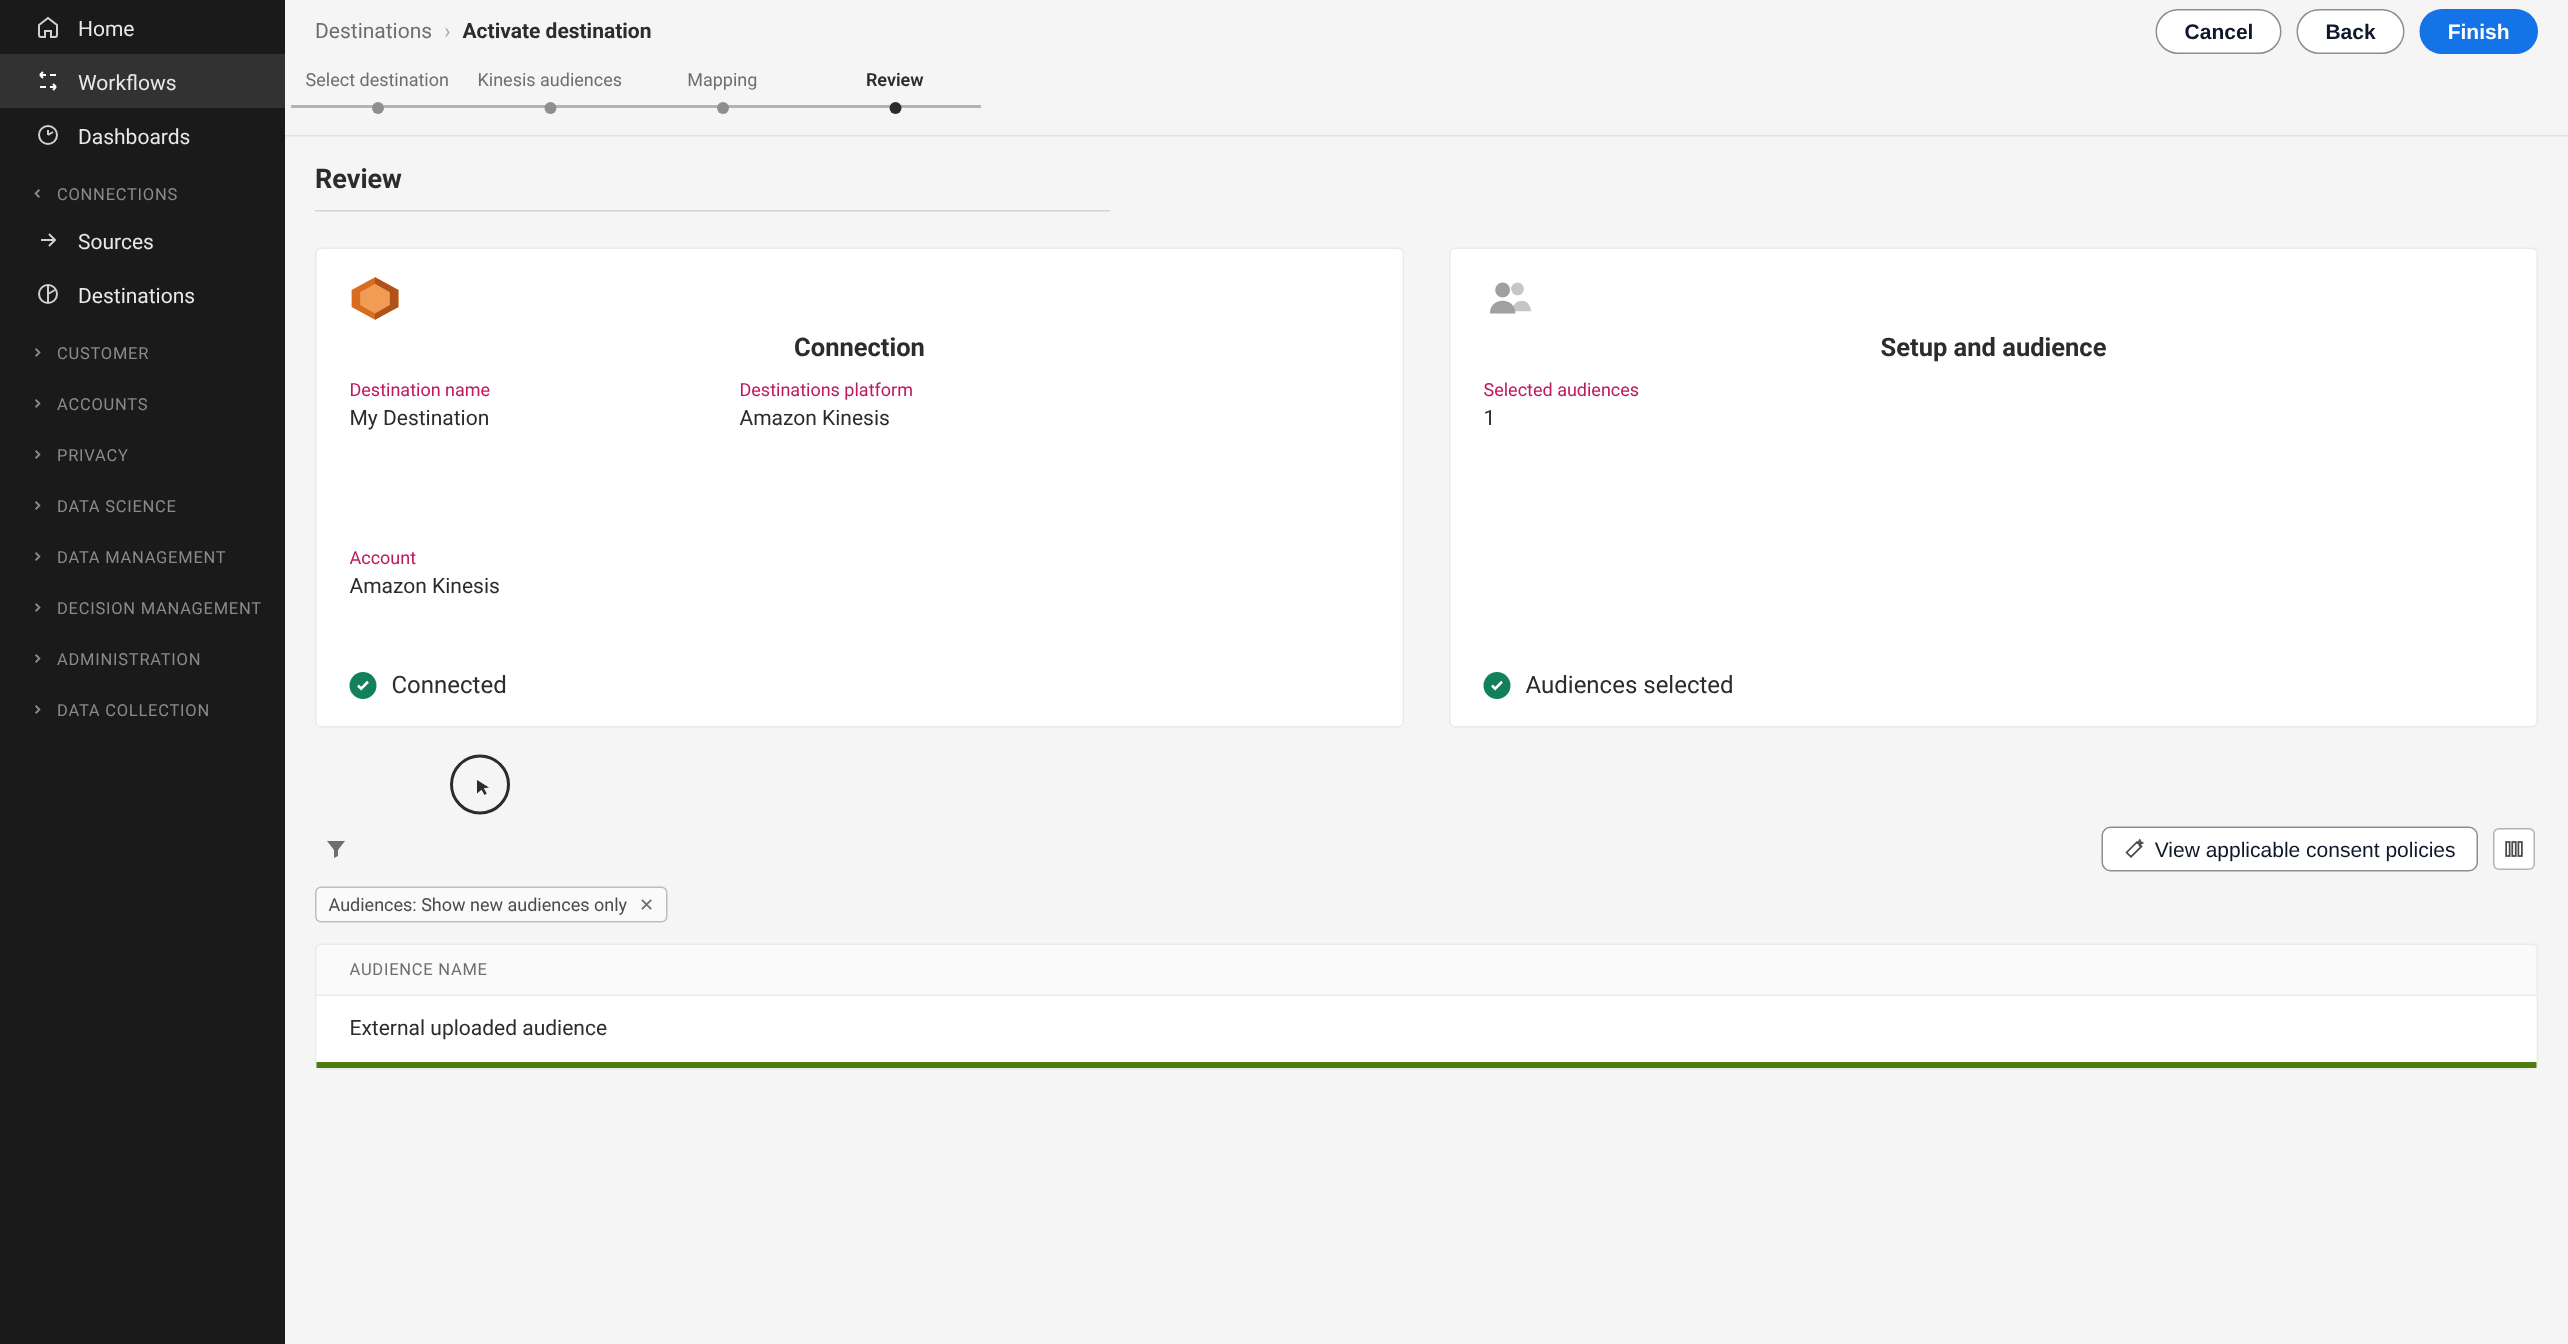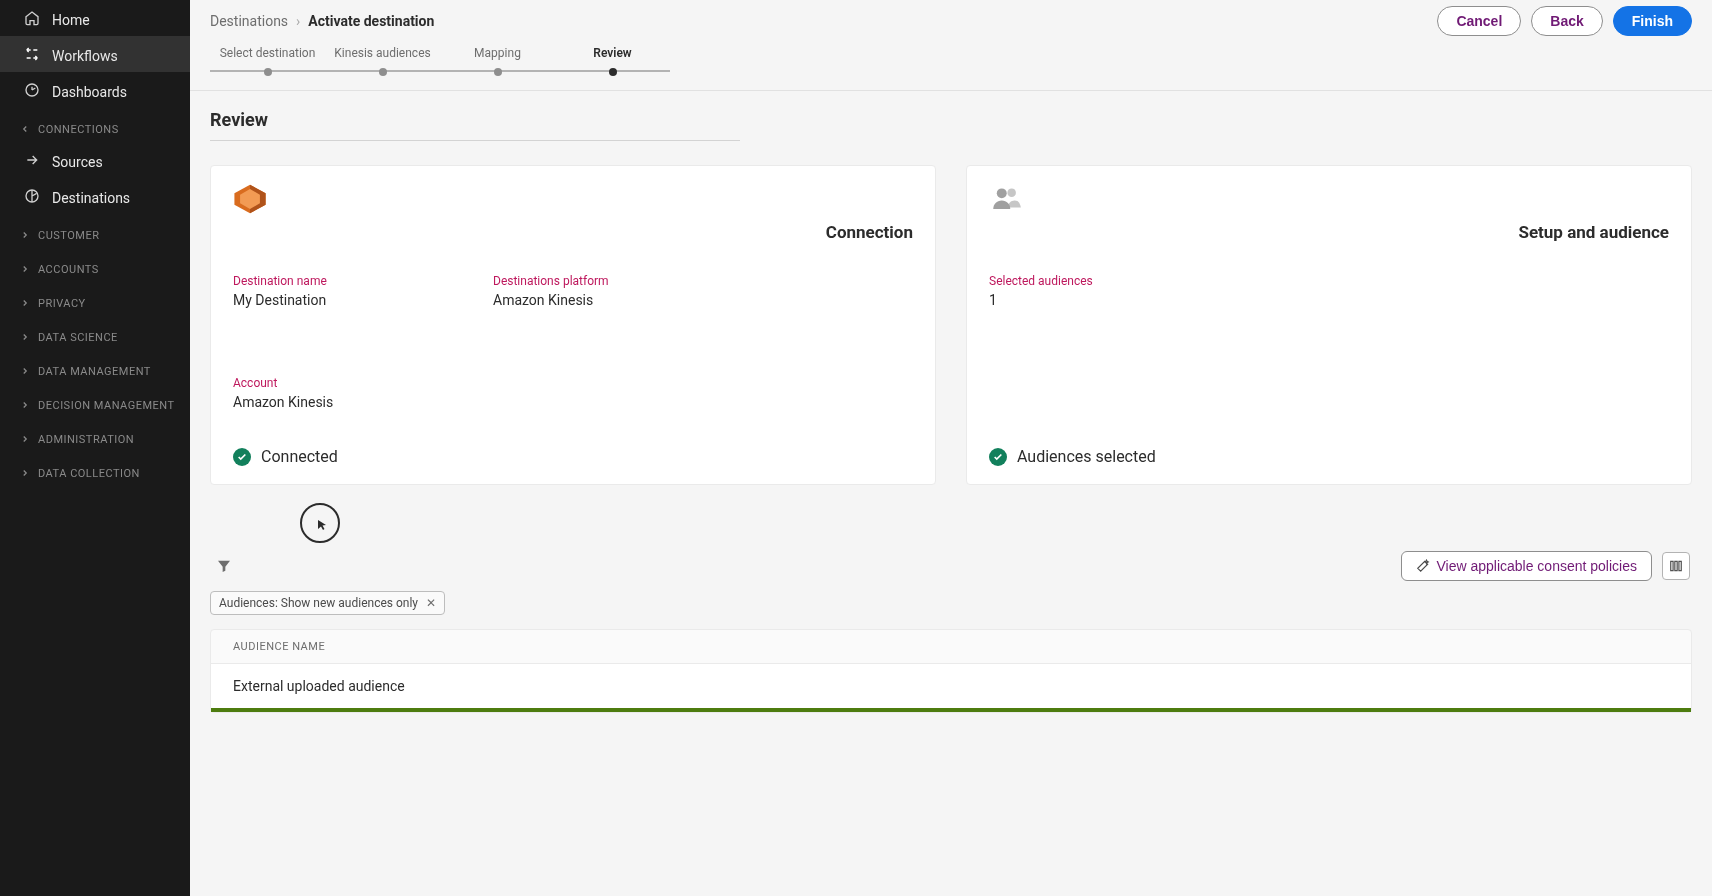--- a/index.html
+++ b/index.html
@@ -14,43 +14,43 @@
 .nav-group-header .chev { width:14px; height:14px; margin-right: 6px; display:flex;align-items:center;justify-content:center; }
 .nav-group-header.expanded .chev { transform: rotate(90deg); }
 
 
 .main { flex:1; display:flex; flex-direction:column; background:#f5f5f5; height:100%; }
 .topbar { display:flex; align-items:center; justify-content:space-between; padding: 6px 20px 0 20px; }
 .breadcrumb { display:flex; align-items:center; font-size:14px; color:#6e6e6e; }
 .breadcrumb .sep { margin: 0 8px; color:#aaa; }
 .breadcrumb .current { font-weight:700; color:#2c2c2c; }
 .actions { display:flex; gap:10px; }
-.btn { border:1px solid #8e8e8e; background:#fff; color:#701a75; font-weight:600; font-size:14px; padding:6px 18px; border-radius:16px; cursor:pointer; }
+.btn { border:1px solid #8e8e8e; background:#fff; color:#0f172a; font-weight:600; font-size:14px; padding:6px 18px; border-radius:16px; cursor:pointer; }
 .btn.primary { background:#1473e6; border-color:#1473e6; color:#ffffff; }
 
 
-.stepper-wrap { padding: 10px 20px 0 20px; }
+.stepper-wrap { padding: 10px 20px 0 4px; }
 .stepper { position:relative; display:flex; width: 460px; }
 .step { flex:1; text-align:center; font-size:12px; color:#6e6e6e; position:relative; }
 .step-label { margin-bottom:8px; white-space:nowrap; }
 .step.active .step-label { color:#2c2c2c; font-weight:600; }
 .stepper-line { position:absolute; bottom:4px; left:0; right:0; height:2px; background:#b3b3b3; z-index:0; }
 .step-dot { width:8px; height:8px; border-radius:50%; background:#8e8e8e; margin:0 auto; position:relative; z-index:1; }
 .step.active .step-dot { background:#2c2c2c; }
 
 .divider { border-bottom:1px solid #e1e1e1; margin-top:14px; }
 
 
 .content { padding: 18px 20px; overflow-y:auto; flex:1; }
 .section-title { font-size:18px; font-weight:700; margin-bottom:10px; }
 .title-underline { border-bottom:1px solid #d3d3d3; width: 530px; margin-bottom: 24px; }
 
 .cards { display:flex; gap:30px; }
 .card { background:#fff; border:1px solid #eaeaea; border-radius:4px; flex:1; padding: 18px 22px 18px 22px; min-height:320px; display:flex; flex-direction:column; }
-.card-header { text-align:right; margin-bottom:32px; }
+.card-header { text-align:center; margin-bottom:11px; }
 .card-title { font-size:17px; font-weight:700; margin-top:8px; }
 .card-body { display:flex; flex-wrap:wrap; gap: 30px 60px; flex:1; }
 .field { min-width:200px; }
 .field-label { font-size:12px; color:#be185d; margin-bottom:4px; }
 .field-value { font-size:14px; color:#2c2c2c; }
 .card-footer { display:flex; align-items:center; gap:10px; }
 .check-circle { width:18px; height:18px; border-radius:50%; background:#12805c; display:flex; align-items:center; justify-content:center; color:#fff; font-size:11px; }
 
 
 .cursor-ring { width:40px; height:40px; border:2px solid #2c2c2c; border-radius:50%; position:relative; margin:18px 0 0 90px; display:flex; align-items:center; justify-content:center; pointer-events:none; }

